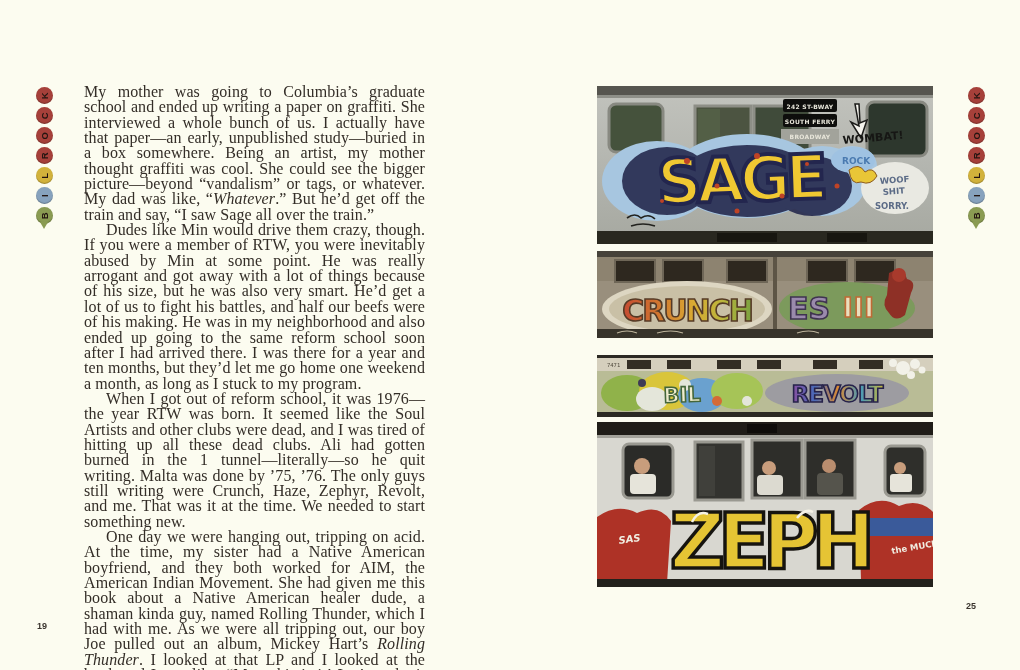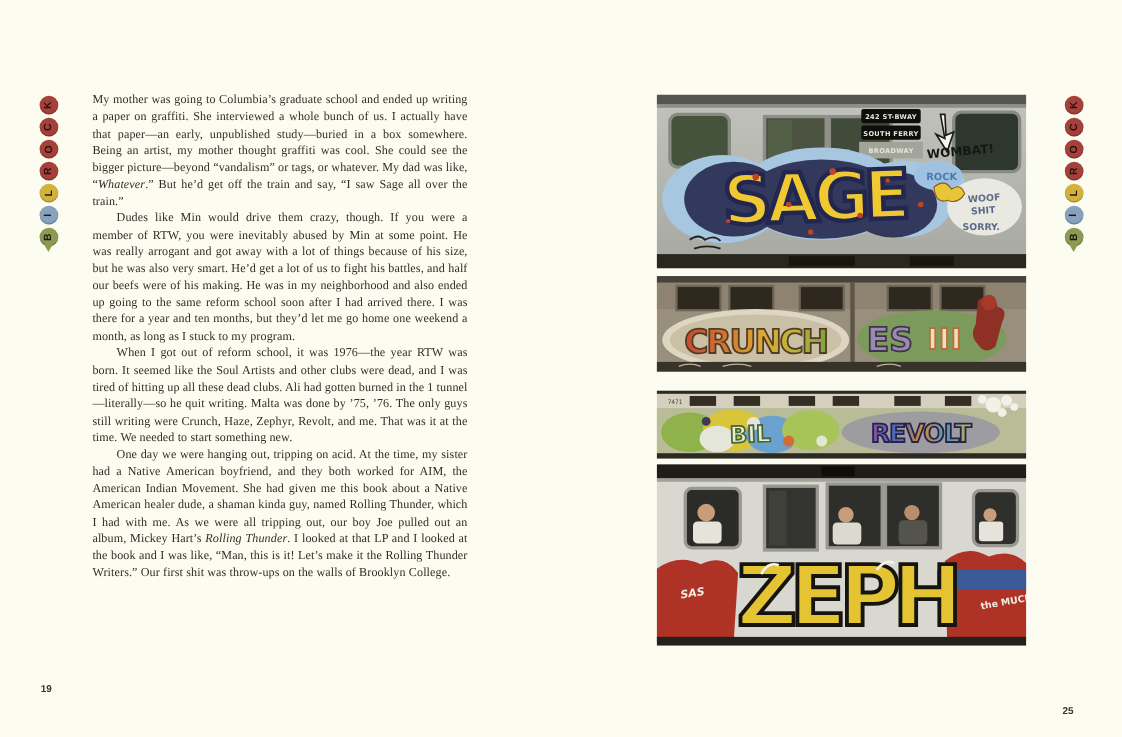--- a/index.html
+++ b/index.html
@@ -12,30 +12,30 @@
   .badge-col.right{left:968px;top:87px;}
   .badge{width:17px;height:17px;border-radius:50%;display:flex;align-items:center;justify-content:center;
          box-shadow:inset 0 -1px 1px rgba(0,0,0,.25);position:relative;}
   .badge span{display:block;transform:rotate(-90deg);font-family:"Liberation Sans",sans-serif;
               font-weight:bold;font-size:9.5px;line-height:1;color:#241511;}
   .badge .tail{position:absolute;left:4px;top:15px;width:0;height:0;border-left:4px solid transparent;
                border-right:4px solid transparent;border-top:7px solid #8a9b52;}
 
   
   .text-block{position:absolute;left:84px;top:84px;width:341px;}
-  .text-block p{margin:0;font-size:11px;line-height:15.35px;text-align:justify;letter-spacing:.1px;}
+  .text-block p{margin:0;font-size:16px;line-height:15.35px;text-align:justify;letter-spacing:.1px;}
   .text-block p.indent{text-indent:22px;}
   .caption{position:absolute;left:84px;top:556px;width:352px;font-size:8.8px;line-height:11.5px;
            color:#3a342e;}
   .caption .lead{font-family:"Liberation Sans",sans-serif;font-weight:bold;font-size:7.6px;
                  letter-spacing:.2px;color:#2c2username: 622;color:#22201c;}
   .pagenum{position:absolute;font-family:"Liberation Sans",sans-serif;font-weight:bold;
            font-size:9px;color:#3a342e;}
   .pagenum.left{left:37px;top:621px;}
-  .pagenum.right{left:966px;top:641px;}
+  .pagenum.right{left:966px;top:601px;}
 
   
   .photos{position:absolute;left:597px;top:86px;width:336px;display:flex;flex-direction:column;}
   .photo{display:block;}
   .photo svg{display:block;}
   .gtxt{font-family:"DejaVu Sans",sans-serif;font-weight:bold;}
   .sign{font-family:"DejaVu Sans",sans-serif;font-size:6px;font-weight:bold;fill:#e8e6da;
         text-anchor:middle;letter-spacing:.3px;}
   .hand{font-family:"DejaVu Sans",sans-serif;font-weight:bold;}
 </style>

